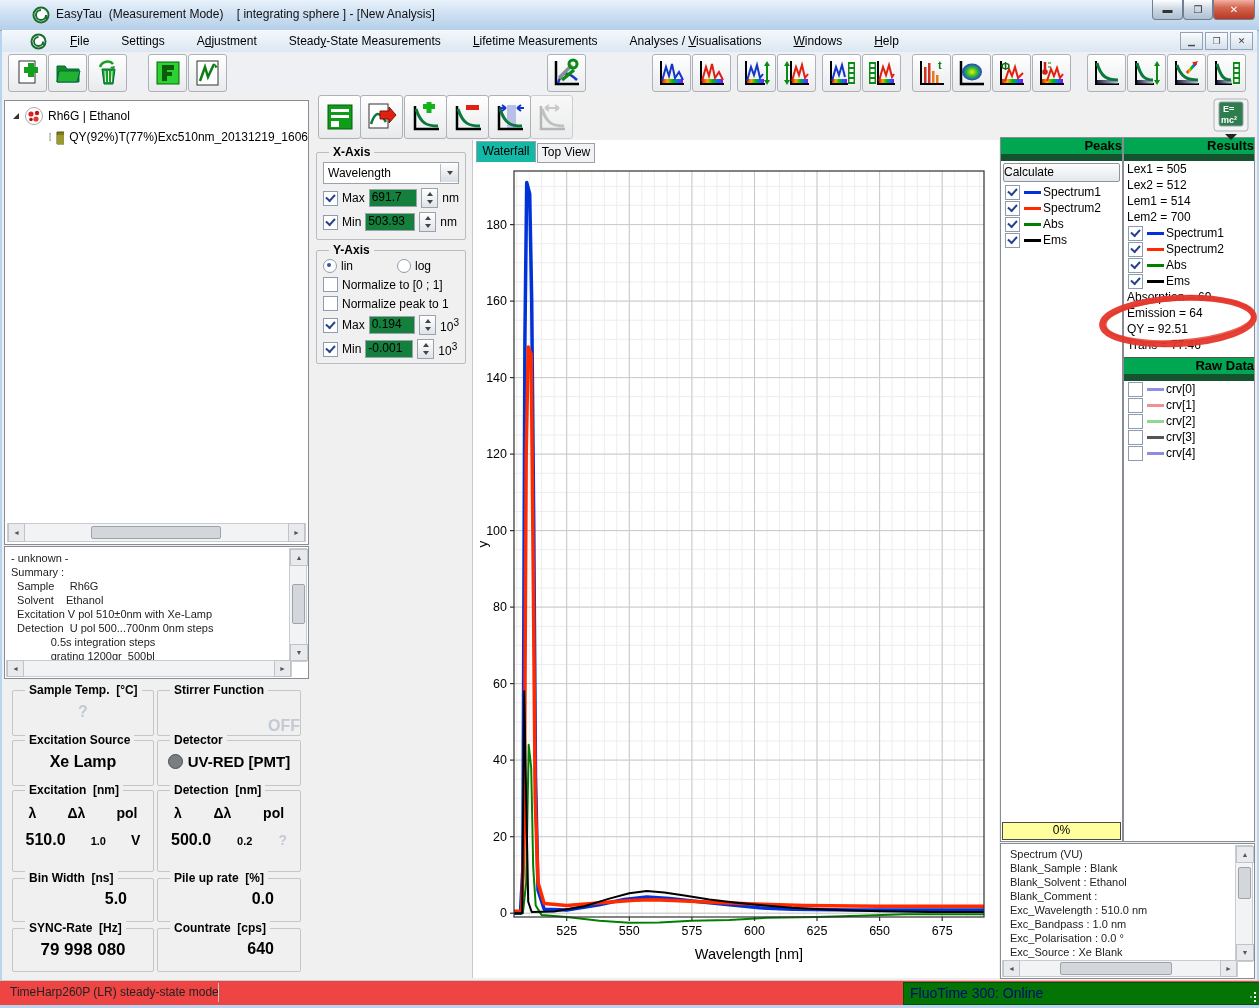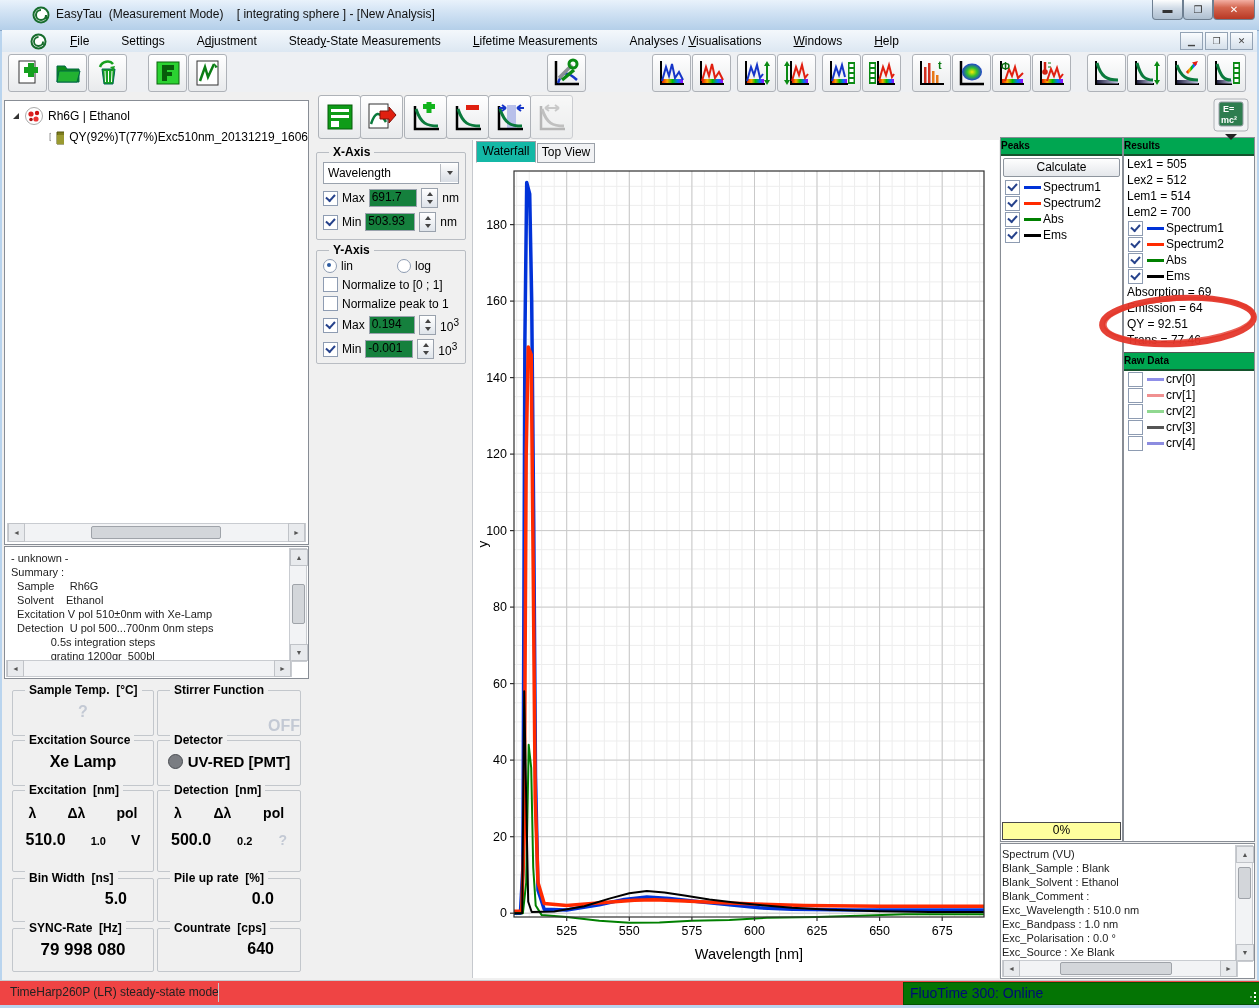--- a/index.html
+++ b/index.html
@@ -24,22 +24,22 @@
   .mdibtn{width:21px;height:16px;border:1px solid #93a3b5;background:linear-gradient(#fafcfe,#d4dfea);
     font-size:9px;color:#444;display:flex;align-items:center;justify-content:center;margin-left:2px;}
   
   #toolbar{left:2px;top:52px;width:1255px;height:40px;background:#eef0f3;border-bottom:1px solid #d8dadd;}
   .tbtn{position:absolute;top:2px;width:37px;height:36px;border:1px solid #aeb2b8;border-radius:3px;
     background:linear-gradient(#ffffff,#e8eaec);display:flex;align-items:center;justify-content:center;}
   .tbtn2{position:absolute;width:41px;height:42px;border:1px solid #aeb2b8;border-radius:3px;
     background:linear-gradient(#ffffff,#e8eaec);display:flex;align-items:center;justify-content:center;}
   
   .panel{background:#fff;border:1px solid #888d95;}
-  .ghead{height:16px;background:#00a651;border-bottom:2px solid #14532d;
-    font-size:10px;font-weight:bold;color:#000;text-align:left;line-height:16px;}
+  .ghead{height:16px;background:#00a651;border-bottom:7px solid #14532d;
+    font-size:13px;font-weight:bold;color:#000;text-align:right;line-height:16px;}
   
   .tree-row{display:flex;align-items:center;height:21px;font-size:12px;white-space:nowrap;}
   #summary-text div, #info-text div{white-space:pre;font-size:11px;line-height:14px;color:#222;}
   
   .sb-h{background:#f2f3f5;border:1px solid #c9ccd1;display:flex;align-items:center;}
   .sb-v{background:#f2f3f5;border:1px solid #c9ccd1;}
   .sb-btn{width:15px;height:100%;background:#e8eaed;border:1px solid #c0c3c8;
     font-size:7px;color:#555;display:flex;align-items:center;justify-content:center;}
   .sb-thumb{height:11px;background:#d3d6da;border:1px solid #9fa3a9;border-radius:2px;}
   .sbv-btn{width:100%;height:15px;background:#e8eaed;border:1px solid #c0c3c8;
@@ -706,21 +706,21 @@
     <text x="405.6" y="772" font-size="12.5" text-anchor="middle" fill="#000">650</text>
     <line x1="468.2" y1="754" x2="468.2" y2="758" stroke="#303030" stroke-width="1.2"></line>
     <text x="468.2" y="772" font-size="12.5" text-anchor="middle" fill="#000">675</text>
     <text x="275" y="796" font-size="14.5" text-anchor="middle" fill="#000">Wavelength [nm]</text>
     <text x="13" y="381" font-size="13.5" text-anchor="middle" fill="#000" transform="rotate(-90 13 381)">y</text>
   </svg>
 
 <div class="panel abs" style="left:1000px;top:137px;width:121px;height:703px">
   <div class="ghead">Peaks</div>
   <div style="margin:2px 2px;height:17px;border:1px solid #8e959e;border-radius:2px;background:linear-gradient(#fefefe,#e4e7eb);
-              font-size:12px;text-align:center;line-height:16px">Calculate</div>
+              font-size:12px;line-height:16px">Calculate</div>
   <div id="peaks-legend">
       <div class="leg-row">
         <span class="chk on"></span>
         <span class="leg-line" style="background: rgb(0, 50, 216);"></span>
         <span>Spectrum1</span>
       </div>
       <div class="leg-row">
         <span class="chk on"></span>
         <span class="leg-line" style="background: rgb(255, 42, 0);"></span>
         <span>Spectrum2</span>
@@ -816,21 +816,21 @@
     <rect x="2" y="1" width="34" height="32" rx="3" fill="linear-gradient(#fff,#ddd)" fill-opacity="0" stroke="#aeb2b8"></rect>
     <rect x="3" y="2" width="32" height="30" rx="2" fill="#f2f3f5"></rect>
     <rect x="7" y="4" width="24" height="24" rx="2" fill="#2e7d4f" stroke="#9aa0a8"></rect>
     <text x="11" y="14" font-size="9" font-weight="bold" fill="#fff">E=</text>
     <text x="9" y="25" font-size="9" font-weight="bold" fill="#fff">mc²</text>
     <path d="M13 36 h12 l-6 6 z" fill="#222"></path>
   </svg>
 </div>
 
 <div class="panel abs" style="left:1000px;top:843px;width:253px;height:134px">
-  <div id="info-text" class="abs" style="left:1px;top:3px;width:220px">
+  <div id="info-text" class="abs" style="left:9px;top:3px;width:220px">
       <div>Spectrum (VU)</div>
       <div>Blank_Sample : Blank</div>
       <div>Blank_Solvent : Ethanol</div>
       <div>Blank_Comment :</div>
       <div>Exc_Wavelength : 510.0 nm</div>
       <div>Exc_Bandpass : 1.0 nm</div>
       <div>Exc_Polarisation : 0.0 °</div>
       <div>Exc_Source : Xe Blank</div>
     </div>
   <div class="sb-v abs" style="right:1px;top:1px;width:16px;height:115px">

